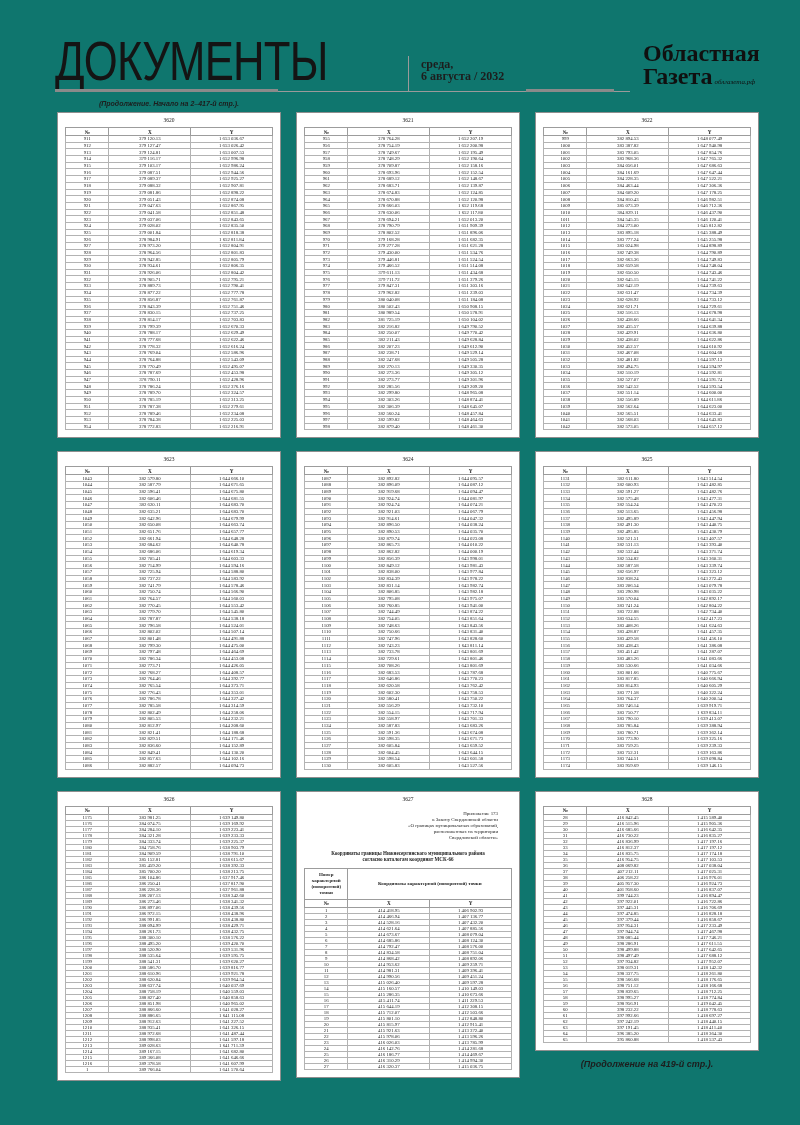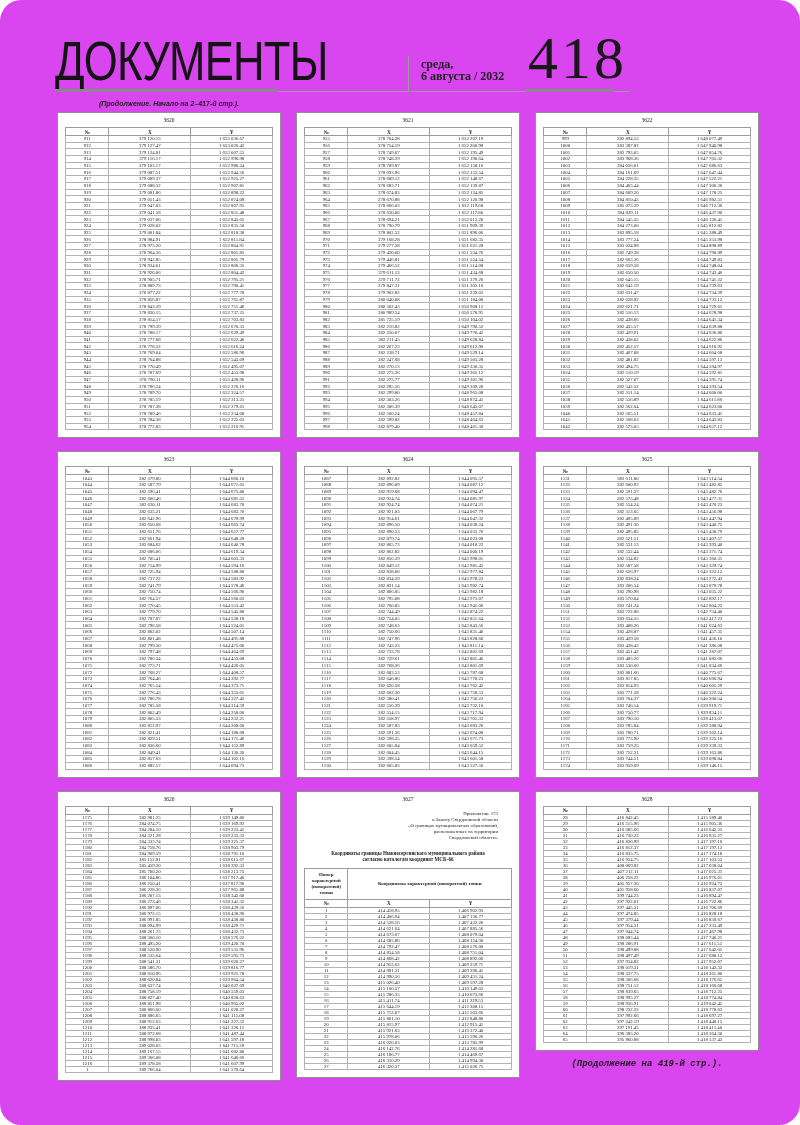--- a/index.html
+++ b/index.html
@@ -1,29 +1,29 @@
 <!DOCTYPE html>
 <html><head>
 <meta charset="utf-8">
 <style>
   html,body{margin:0;padding:0;}
-  .page{position:relative;width:800px;height:1125px;background:#d946ef;font-family:"Liberation Serif",serif;color:#1d1d1d;overflow:hidden;border-radius:21px;}
+  .page{position:relative;width:800px;height:1125px;background:#0f766e;font-family:"Liberation Serif",serif;color:#1d1d1d;overflow:hidden;}
   
   .masthead{position:absolute;left:55px;top:36px;width:705px;height:58px;}
   .docs-title{position:absolute;left:0;top:-8px;font-family:"Liberation Sans",sans-serif;font-size:56px;font-weight:400;letter-spacing:-1px;transform:scaleX(.78);transform-origin:left top;white-space:nowrap;color:#141414;}
   .head-hairline{position:absolute;left:0;top:55px;width:575px;height:1px;background:#9a9a9a;}
   .bar-docs{position:absolute;left:0;top:53px;width:223px;height:3px;background:#8a8a8a;}
   .bar-num{position:absolute;left:471px;top:53px;width:88px;height:3px;background:#8a8a8a;}
   .head-divider{position:absolute;left:353px;top:20px;width:1px;height:35px;background:#9a9a9a;}
   .date-block{position:absolute;left:366px;top:22px;font-size:12px;font-weight:bold;line-height:12px;}
   .page-number{position:absolute;left:473px;top:-12px;font-size:60px;font-weight:400;letter-spacing:3px;color:#181818;}
   .brand{position:absolute;left:588px;top:6px;font-size:24px;font-weight:bold;line-height:23px;white-space:nowrap;color:#101010;}
   .brand .site{font-size:7px;font-weight:normal;font-style:italic;letter-spacing:0;margin-left:2px;}
   .note-top{position:absolute;left:57px;top:100px;width:224px;text-align:center;font-size:7px;font-weight:bold;font-style:italic;font-family:"Liberation Sans",sans-serif;}
-  .note-bottom{margin-top:8px;text-align:center;font-size:9px;font-weight:bold;font-style:italic;font-family:Liberation Mono, monospace;}
+  .note-bottom{margin-top:8px;text-align:center;font-size:9px;font-weight:bold;font-style:italic;font-family:Liberation Sans, sans-serif;}
   
   .grid{position:absolute;left:57px;top:112px;width:702px;display:grid;grid-template-columns:repeat(3,224px);column-gap:15px;row-gap:13px;align-items:start;}
   .panel{background:#fff;border:1px solid #8f8f8f;box-sizing:border-box;padding:3px 7px 7px 7px;}
   .panel-title{text-align:center;font-size:5.5px;line-height:8px;margin-bottom:3px;}
   table.coords{width:100%;border-collapse:collapse;table-layout:fixed;}
   table.coords th,table.coords td{border:1px solid #b3b3b3;font-weight:normal;text-align:center;padding:0;overflow:hidden;white-space:nowrap;}
   table.coords th{font-weight:bold;font-size:5.2px;height:7px;line-height:6px;border-color:#9c9c9c;}
   table.coords td{font-size:4.8px;line-height:5px;}
   .r12 table.coords td{height:5.7px;}
   .r3 table.coords td{height:4.7px;}
@@ -43,22 +43,25 @@
 
   <div class="masthead">
     <div class="docs-title">ДОКУМЕНТЫ</div>
     <div class="head-hairline"></div>
     <div class="bar-docs"></div>
     <div class="head-divider"></div>
     <div class="date-block">
       <div>среда,</div>
       <div>6 августа / 2032</div>
     </div>
-    <div class="page-number">418</div>
     <div class="bar-num"></div>
+    <div class="brand">
+      <div>Областная</div>
+      <div><span>Газета</span><span class="site">облгазета.рф</span></div>
+    </div>
   </div>
 
   <div class="note-top">(Продолжение. Начало на 2–417-й стр.).</div>
 
   <div class="grid">
 
     <section class="panel r12">
       <div class="panel-title">3620</div>
       <table class="coords">
         <colgroup>

